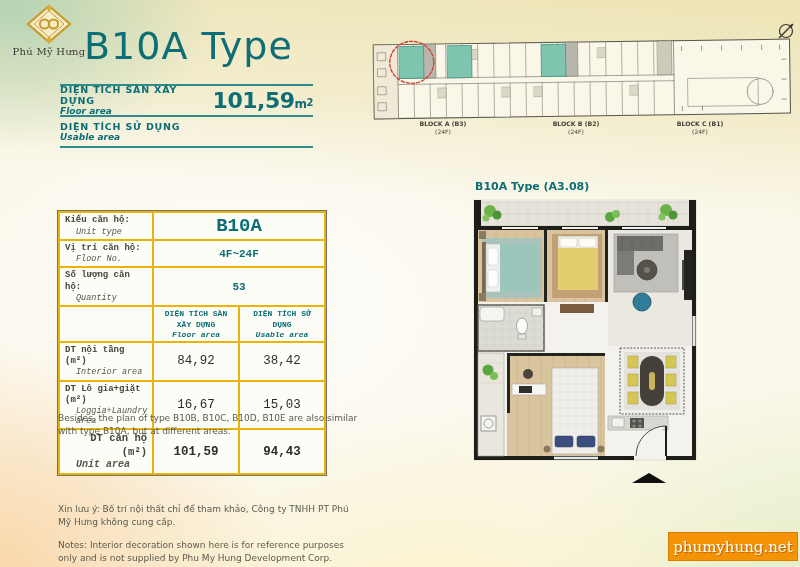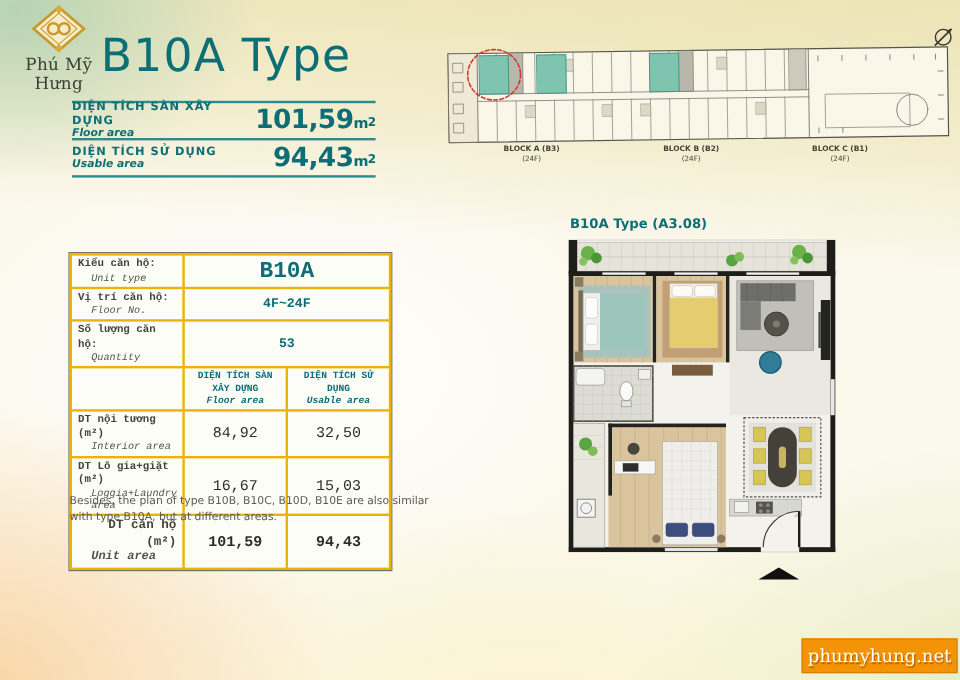--- a/index.html
+++ b/index.html
@@ -10,21 +10,21 @@
     background-image:
       radial-gradient(ellipse 300px 210px at 12px 8px,  rgba(168,206,176,.80), rgba(168,206,176,0) 68%),
       linear-gradient(184deg, rgba(236,227,178,.95) 0%, rgba(236,227,178,.55) 20%, rgba(236,227,178,0) 36%),
       radial-gradient(ellipse 430px 340px at -2% 102%,  rgba(247,183,105,.55), rgba(247,183,105,0) 70%),
       radial-gradient(ellipse 540px 300px at 55% 110%,  rgba(250,240,190,.75), rgba(250,240,190,0) 70%),
       radial-gradient(ellipse 430px 310px at 103% 105%, rgba(213,228,167,.60), rgba(213,228,167,0) 72%),
       radial-gradient(ellipse 430px 270px at 30% 55%,   rgba(255,255,255,.85), rgba(255,255,255,0) 75%);
   }
   
   .logo{position:absolute;left:10px;top:4px;width:78px;text-align:center;}
-  .logo-name{font-family:"DejaVu Serif",serif;font-size:14px;color:#3c3c33;margin-top:-2px;letter-spacing:.3px;}
+  .logo-name{font-family:"DejaVu Serif",serif;font-size:10px;color:#3c3c33;margin-top:-2px;letter-spacing:.3px;}
   
   .page-title{position:absolute;left:84px;top:24px;font-size:38px;font-weight:normal;color:#0d6e76;letter-spacing:1px;}
   .area-summary{position:absolute;left:60px;top:84px;width:253px;}
   .area-row{border-top:2px solid #2c8b8d;display:flex;justify-content:space-between;align-items:center;padding:2px 0 3px 0;height:24px;}
   .area-row:last-child{border-bottom:2px solid #2c8b8d;}
   .area-lab .vi{font-size:9.5px;font-weight:bold;color:#0d6e76;letter-spacing:.8px;}
   .area-lab .en{font-size:9px;font-weight:bold;font-style:italic;color:#0d6e76;}
   .area-val{font-size:22px;font-weight:bold;color:#0d6e76;letter-spacing:-.5px;white-space:nowrap;}
   .area-val .u{font-size:12px;}
   .area-val .s{font-size:10px;vertical-align:2px;}
@@ -81,21 +81,20 @@
         <div class="vi">DIỆN TÍCH SÀN XÂY DỰNG</div>
         <div class="en">Floor area</div>
       </div>
       <div class="area-val"><span>101,59</span><span class="u">m</span><span class="s">2</span></div>
     </div>
     <div class="area-row">
       <div class="area-lab">
         <div class="vi">DIỆN TÍCH SỬ DỤNG</div>
         <div class="en">Usable area</div>
       </div>
-      <div class="area-val"><span>94,43</span><span class="u">m</span><span class="s">2</span></div>
     </div>
   </div>
 
   <div class="site-plan">
     <svg width="436" height="126" viewBox="0 0 436 126">
       <g transform="rotate(-0.8 218 60)" stroke-linecap="square">
         <rect x="12" y="24" width="416" height="74" fill="#faf6e8" stroke="#55544c" stroke-width="1"></rect>
         <line x1="12" y1="58" x2="312" y2="58" stroke="#6b6a62" stroke-width="0.6"></line>
         <line x1="12" y1="64" x2="312" y2="64" stroke="#6b6a62" stroke-width="0.6"></line>
         <rect x="12" y="24" width="24" height="74" fill="#efe9d6" stroke="#6b6a62" stroke-width="0.7"></rect>
@@ -163,25 +162,25 @@
             <div class="h-vi">DIỆN TÍCH SÀN XÂY DỰNG</div>
           <div class="h-en">Floor area</div>
           </td>
       <td>
             <div class="h-vi">DIỆN TÍCH SỬ DỤNG</div>
           <div class="h-en">Usable area</div>
           </td>
     </tr>
     <tr style="height:25px">
       <td>
-            <div class="cl-vi">DT nội tương  (m²)</div>
+            <div class="cl-vi">DT nội tầng  (m²)</div>
           <div class="cl-en">Interior area</div>
           </td>
       <td class="num">84,92</td>
-      <td class="num">32,50</td>
+      <td class="num">38,42</td>
     </tr>
     <tr style="height:25px">
       <td>
             <div class="cl-vi">DT Lô gia+giặt  (m²)</div>
           <div class="cl-en">Loggia+Laundry area</div>
           </td>
       <td class="num">16,67</td>
       <td class="num">15,03</td>
     </tr>
     <tr style="height:29px">
@@ -193,20 +192,25 @@
       <td class="num b">94,43</td>
     </tr>
   </tbody>
     </table>
 
   <div class="notes" style="top:403px">
     <div class="gap"></div>
     <p>Besides, the plan of type B10B, B10C, B10D, B10E are also similar with type B10A, but at different areas.</p>
   </div>
 
+  <div class="notes" style="top:503px">
+    <p>Xin lưu ý: Bố trí nội thất chỉ để tham khảo, Công ty TNHH PT Phú Mỹ Hưng không cung cấp.</p>
+    <div class="gap"></div>
+    <p>Notes: Interior decoration shown here is for reference purposes only and is not supplied by Phu My Hung Development Corp.</p>
+  </div>
 
   <div class="plan-title">B10A Type (A3.08)</div>
 
   <div class="floor-plan">
     <svg width="230" height="265" viewBox="0 0 230 265">
       <rect x="4" y="2" width="222" height="260" fill="#f3f2ec" stroke="#c6c4ba" stroke-width="0.5"></rect>
 
       <g>
         <rect x="8" y="4" width="214" height="24" fill="#e6e4da" stroke="#b4b2a7" stroke-width="0.5"></rect>
         <path d="M18 4V28 M28 4V28 M38 4V28 M48 4V28 M58 4V28 M68 4V28 M78 4V28 M88 4V28 M98 4V28 M108 4V28 M118 4V28 M128 4V28 M138 4V28 M148 4V28 M158 4V28 M168 4V28 M178 4V28 M188 4V28 M198 4V28 M208 4V28" stroke="#d0cec3" stroke-width="0.5"></path>

